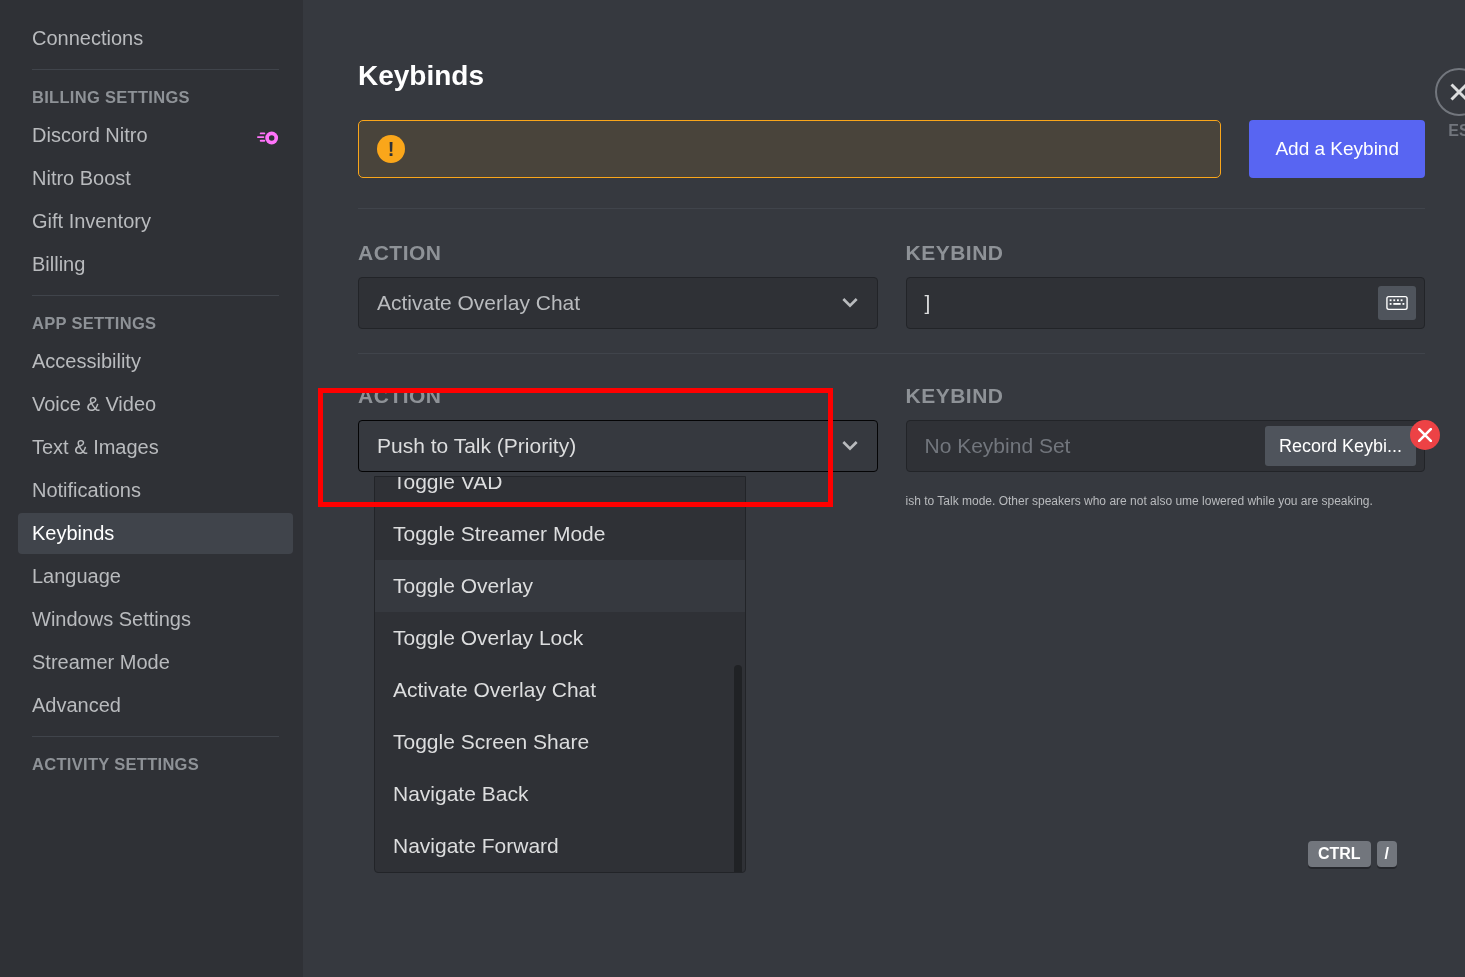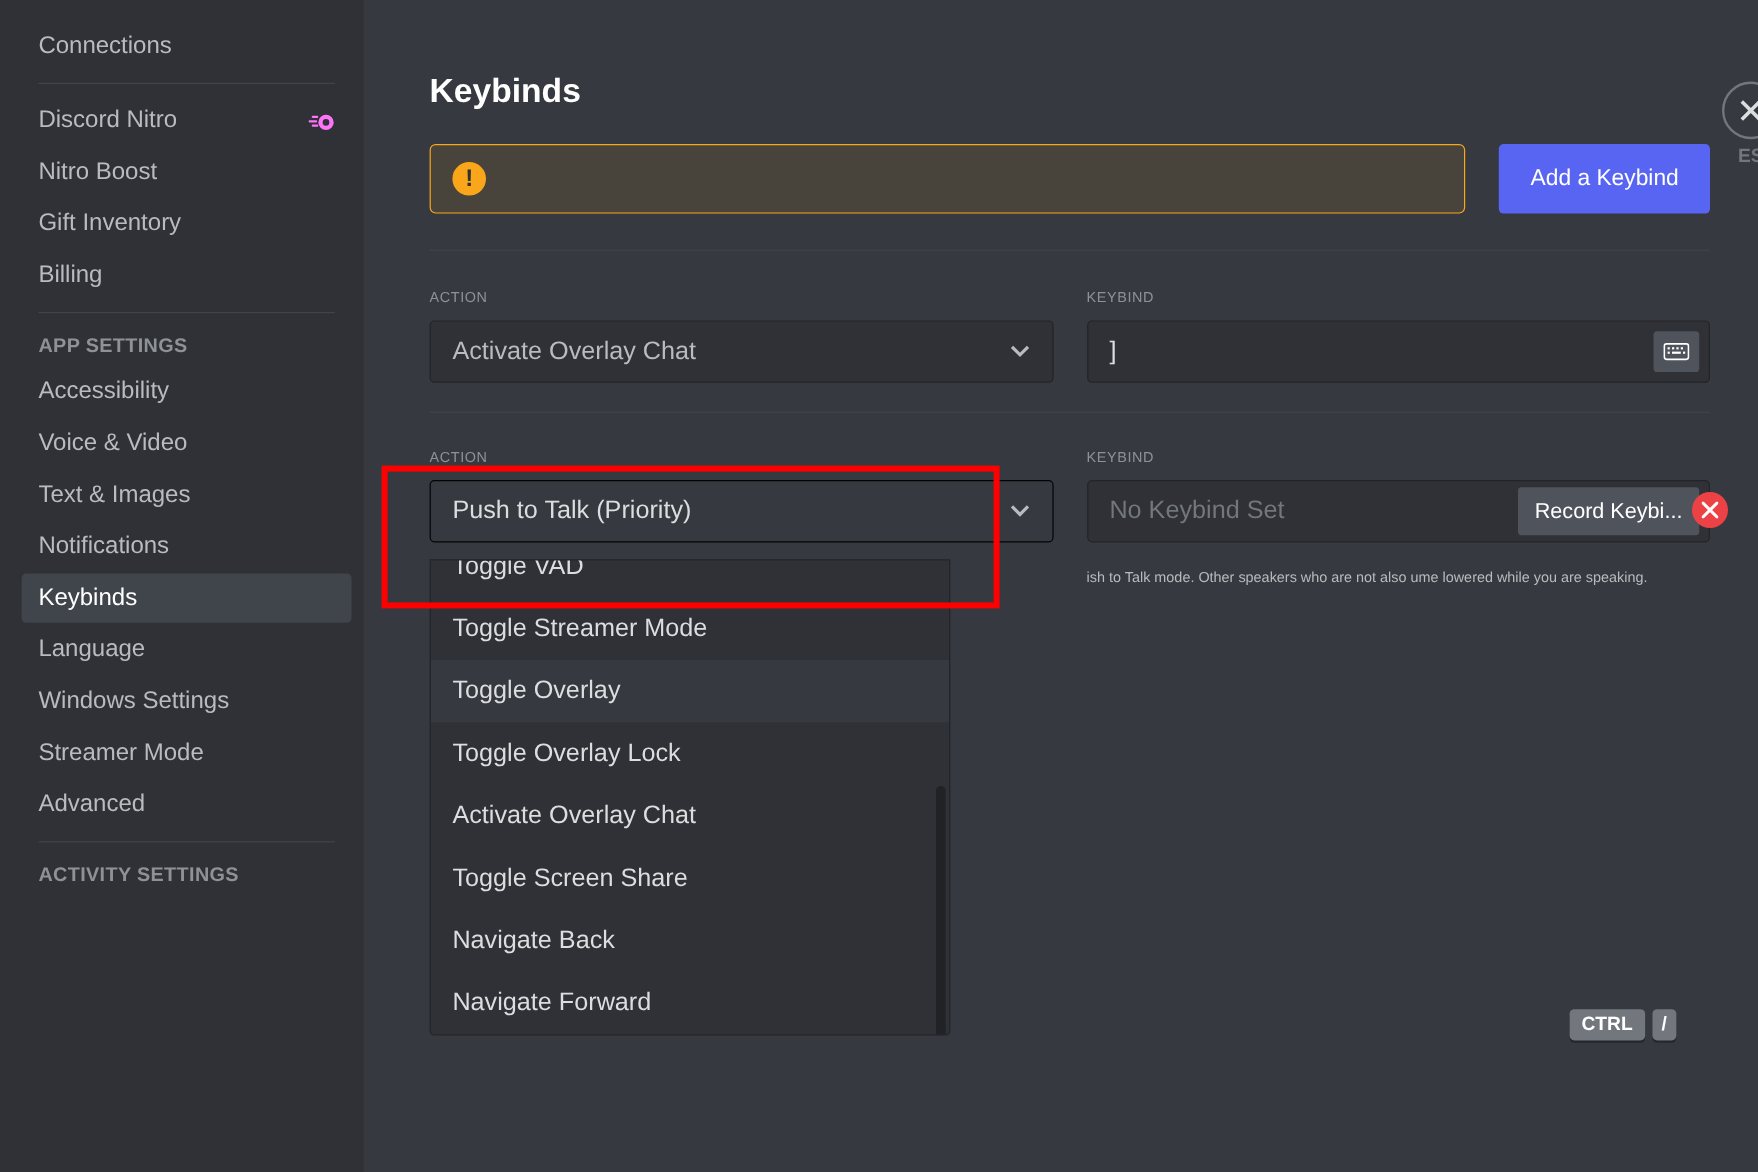--- a/index.html
+++ b/index.html
@@ -123,22 +123,22 @@
     position: relative;
   }
   .col {
     flex: 1;
     display: flex;
     flex-direction: column;
     gap: 12px;
   }
   .field-label {
     color: #8e9297;
-    font-size: 12px;
-    font-weight: 400;
+    font-size: 21px;
+    font-weight: 700;
     letter-spacing: 0.5px;
   }
   .select-box {
     background: #2f3136;
     border: 1px solid #222428;
     border-radius: 4px;
     height: 52px;
     display: flex;
     align-items: center;
     justify-content: space-between;
@@ -229,23 +229,23 @@
     display: flex;
     align-items: center;
     justify-content: center;
     cursor: pointer;
     color: #fff;
     z-index: 5;
   }
   
   .dropdown-panel {
     position: absolute;
-    left: 0;
+    left: 16px;
     top: 92px;
-    width: 434px;
+    width: 372px;
     background: #2f3136;
     border: 1px solid #222428;
     border-radius: 0 0 4px 4px;
     z-index: 10;
     max-height: 410px;
     overflow: hidden;
   }
   .dropdown-option {
     padding: 14px 18px;
     color: #dcddde;
@@ -333,20 +333,21 @@
 <body>
 
 <div class="layout">
 
   <div class="sidebar">
     <div style="height:16px"></div>
     <div class="sidebar-item">
       <span>Connections</span>
     </div>
     <div class="sidebar-divider"></div>
+    <div class="sidebar-header">BILLING SETTINGS</div>
 
     <div class="sidebar-item">
       <span>Discord Nitro</span>
       <span class="nitro-icon">
         <svg viewBox="0 0 24 16" width="22" height="16">
             <g fill="#ff73fa">
               <circle cx="16" cy="8" r="7"></circle>
               <rect x="0" y="6" width="8" height="2" rx="1"></rect>
               <rect x="3" y="2" width="6" height="2" rx="1"></rect>
               <rect x="3" y="10" width="6" height="2" rx="1"></rect>

